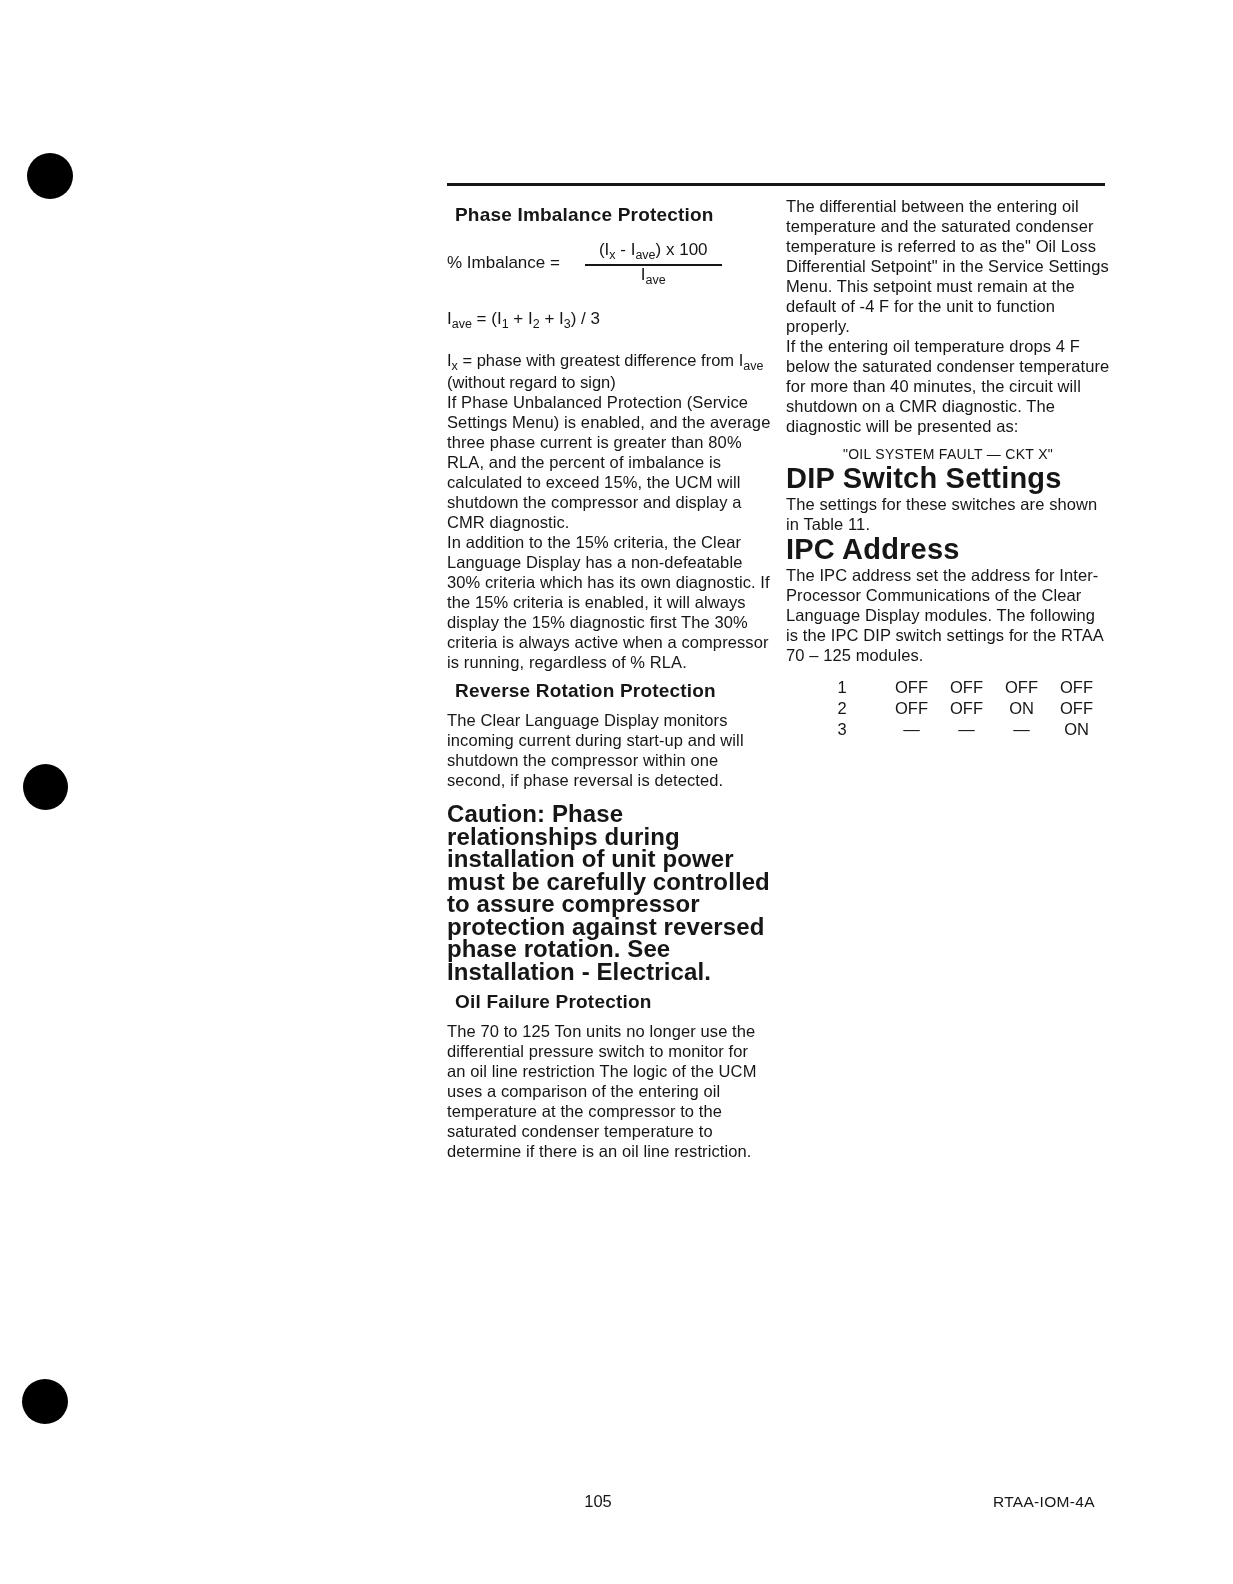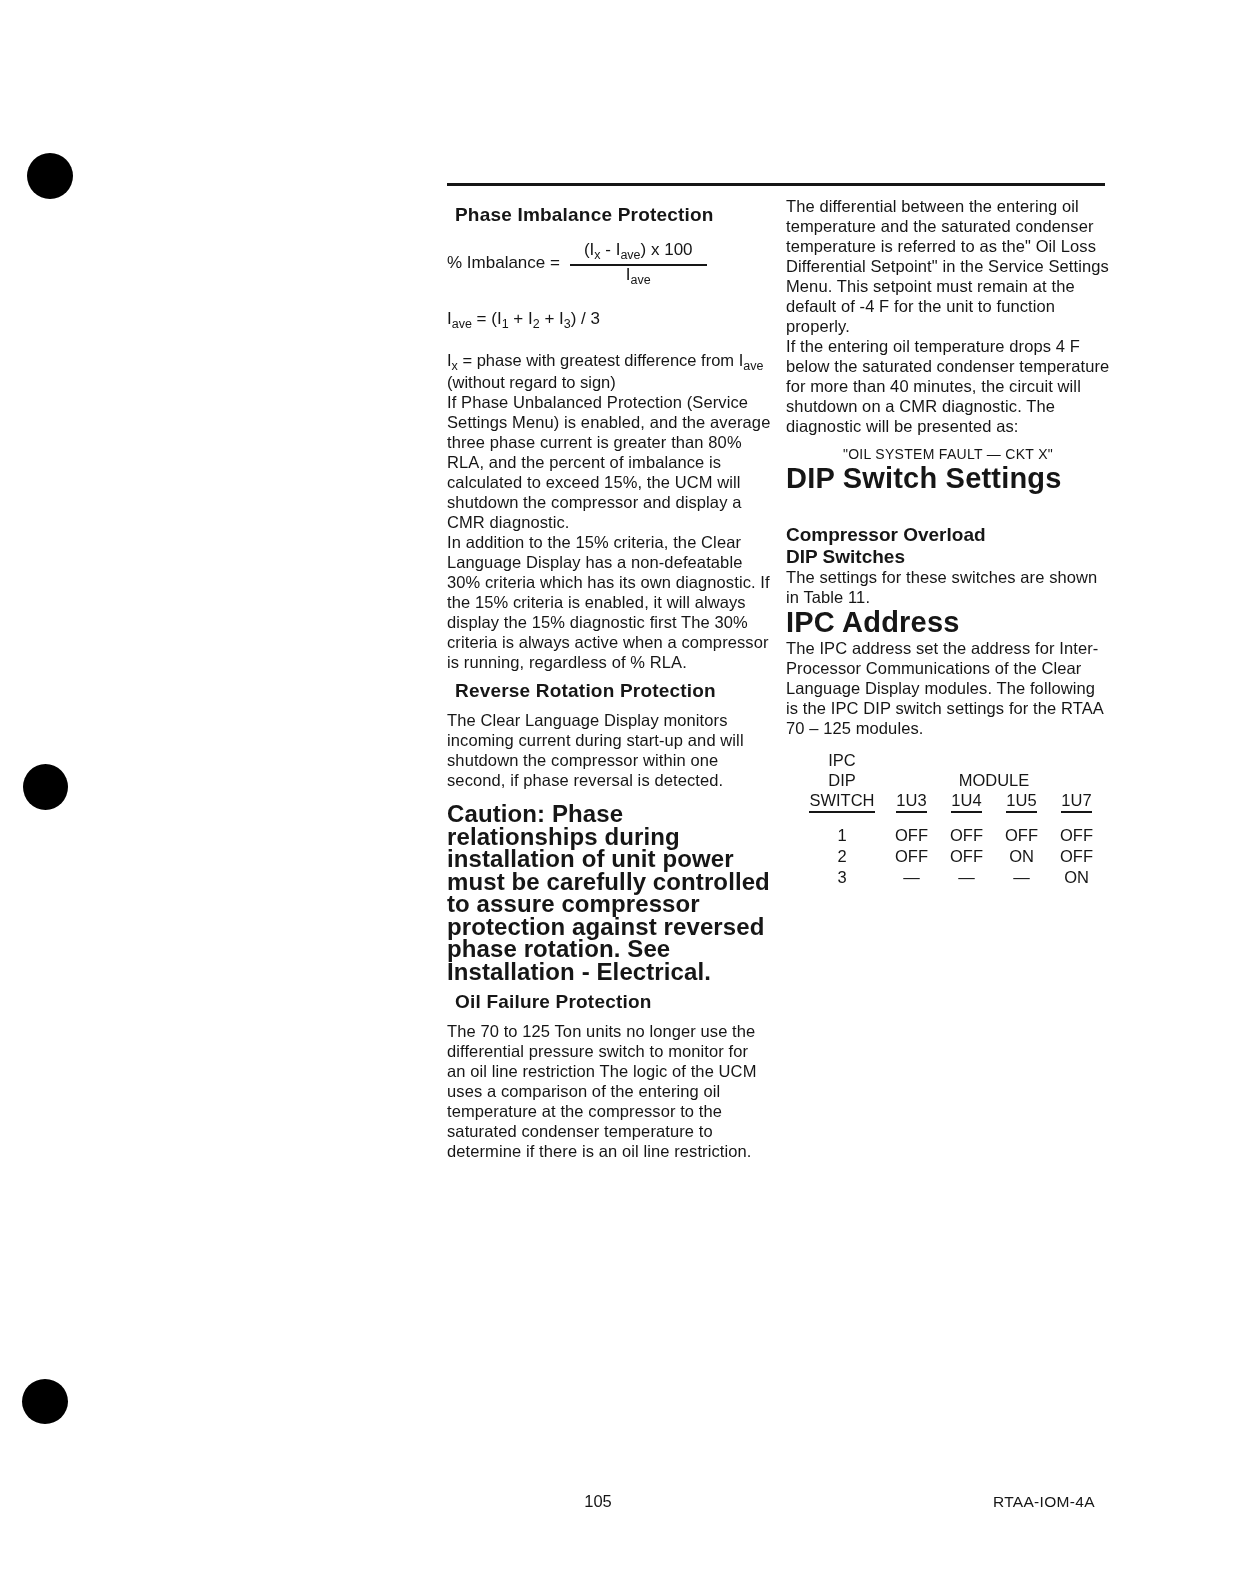--- a/index.html
+++ b/index.html
@@ -18,21 +18,21 @@
   .top-rule{position:absolute;left:447px;top:183px;width:658px;height:3px;background:#161616;}
   .col{position:absolute;width:324px;}
   .col-left{left:447px;top:196px;}
   .col-right{left:786px;top:196px;}
   p.body{font-size:16.5px;line-height:20px;margin:0;letter-spacing:0.1px;}
   h3.sec{font-size:19px;line-height:22px;font-weight:bold;margin:8px;letter-spacing:0.2px;}
   h1.big{font-size:29px;line-height:31px;font-weight:bold;margin:0;letter-spacing:0.2px;}
   .mt-h1{margin-top:4px;}
   .mt-p1{margin-top:17px;}
   .formula-row{display:flex;align-items:center;margin-top:14px;font-size:17px;}
-  .formula-lhs{white-space:nowrap;margin-right:10px;}
+  .formula-lhs{white-space:nowrap;margin-right:25px;}
   .fraction{display:inline-block;text-align:center;}
   .fraction .num{border-bottom:2px solid #161616;padding:0 14px 5px 14px;}
   .fraction .den{padding-top:5px;}
   .sub{font-size:12.5px;position:relative;top:4px;}
   .eq-line{font-size:17px;line-height:20px;margin:20px 0 0 0;}
   .mt-iave{margin-top:24px;}
   .mt-ix{margin-top:20px;}
   .mt-para2{margin-top:18px;}
   .mt-para3{margin-top:20px;}
   .mt-rev{margin-top:40px;}
@@ -102,43 +102,28 @@
 
   <div class="col col-right">
     <p class="body mt-rp1">The differential between the entering oil temperature and the saturated condenser temperature is referred to as the" Oil Loss Differential Setpoint" in the Service Settings Menu.  This setpoint must remain at the default of -4 F for the unit to function properly.</p>
 
     <p class="body mt-rp2">If the entering oil temperature drops 4 F below the saturated condenser temperature for more than 40 minutes, the circuit will shutdown on a CMR diagnostic.  The diagnostic will be presented as:</p>
 
     <p class="fault-line">"OIL SYSTEM FAULT — CKT X"</p>
 
     <h1 class="big mt-dip">DIP Switch Settings</h1>
 
-    <h4 class="subsec"><span>Compressor Overload</span><br><span>DIP Switches</span></h4>
 
     <p class="body mt-para-dip">The settings for these switches are shown in Table 11.</p>
 
     <h1 class="big mt-ipc">IPC Address</h1>
 
     <p class="body mt-para-ipc">The IPC address set the address for Inter-Processor Communications of the Clear Language Display modules.  The following is the IPC DIP switch settings for the RTAA 70 – 125 modules.</p>
 
     <div class="ipc-table">
-      <div class="ipc-grid">
-        <div class="cell">IPC</div>
-        <div></div>
-          <div></div>
-          <div></div>
-          <div></div>
-        <div class="cell">DIP</div>
-        <div class="module-span">MODULE</div>
-        <div class="cell"><span class="ul">SWITCH</span></div>
-        <div class="cell"><span class="ul">1U3</span></div>
-        <div class="cell"><span class="ul">1U4</span></div>
-        <div class="cell"><span class="ul">1U5</span></div>
-        <div class="cell"><span class="ul">1U7</span></div>
-      </div>
       <div class="ipc-grid ipc-body">
         <div class="cell">1</div>
         <div class="cell">OFF</div>
         <div class="cell">OFF</div>
         <div class="cell">OFF</div>
         <div class="cell">OFF</div>
 
         <div class="cell">2</div>
         <div class="cell">OFF</div>
         <div class="cell">OFF</div>

